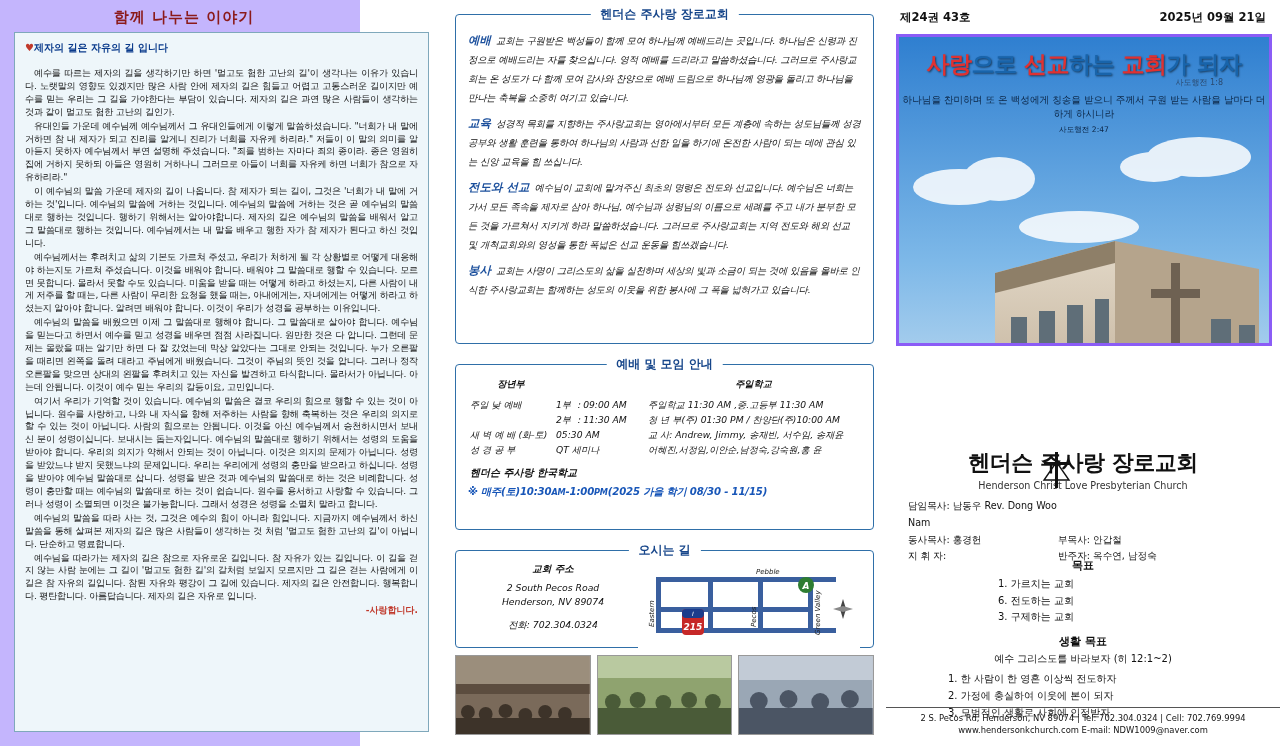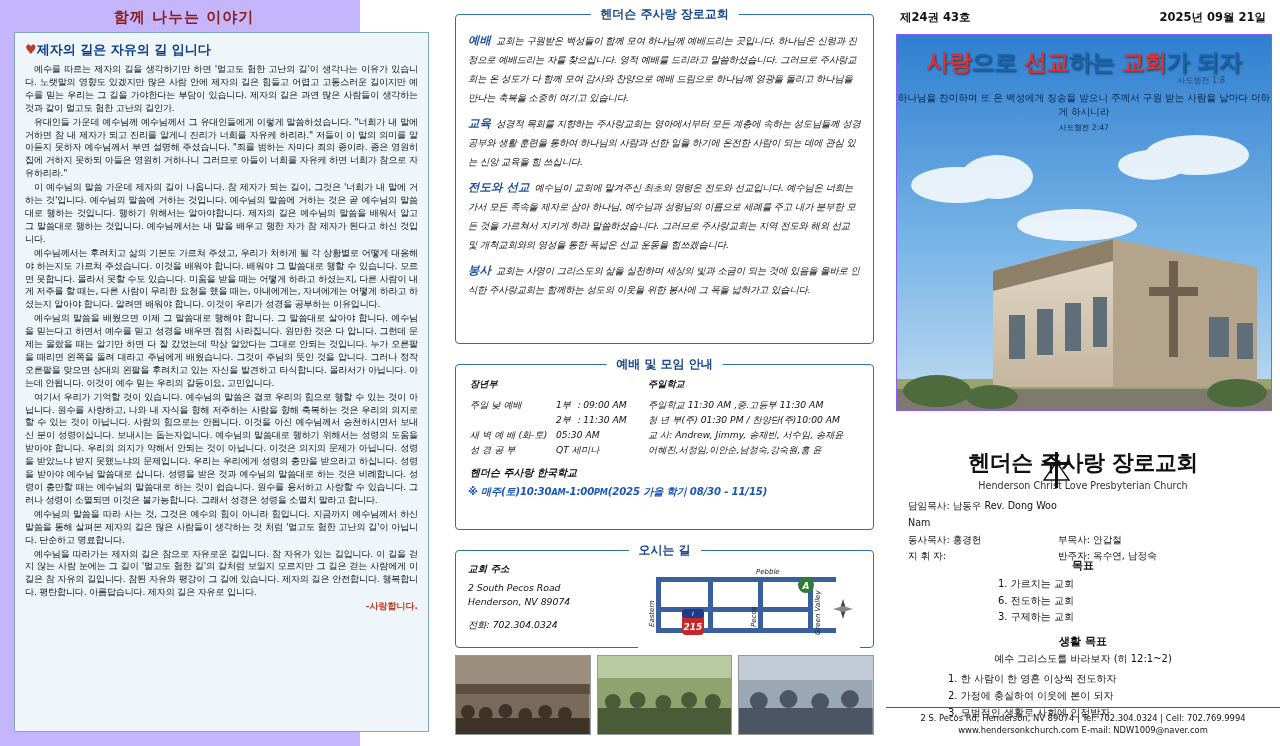--- a/index.html
+++ b/index.html
@@ -25,22 +25,22 @@
     letter-spacing:1px;
   }
   .left-body {
     position:absolute; left:14px; top:32px; width:415px; height:700px;
     background:#eef6fa;
     border:1px solid #7fa8bb;
     padding:8px 10px 6px 10px;
     overflow:hidden;
   }
   .left-heading {
-    font-size:13px; font-weight:bold; color:#0b3b8c;
-    margin-bottom:4px;
+    font-size:10px; font-weight:bold; color:#0b3b8c;
+    margin-bottom:12px;
   }
   .left-heading .heart { color:#c0392b; }
   .left-p {
     font-size:9.1px; line-height:1.42; color:#111;
     text-align:justify;
     text-indent:9px;
     margin:0 0 1px 0;
     letter-spacing:-0.2px;
   }
   .left-sign {
@@ -77,21 +77,21 @@
     text-align:justify; display:inline;
     letter-spacing:-0.2px;
   }
   .wi-table { width:100%; border-collapse:collapse; }
   .wi-table td {
     font-size:9.2px; color:#111; padding:1px 2px; vertical-align:top;
     line-height:1.4; white-space:nowrap;
   }
   .wi-l { width:86px; }
   .wi-t { width:92px; }
-  .label-b { font-weight:bold; }
+  .label-b { font-weight:bold;text-align:center; }
   .korean-school {
     font-size:10px; font-weight:bold; color:#111; margin:9px 0 5px 2px;
   }
   .ks-line {
     font-size:10.2px; color:#1856b8; font-weight:bold; letter-spacing:-0.2px;
   }
   .ks-line .sm2 { font-size:8.2px; }
 
   
   .dir-wrap { display:flex; gap:0; }
@@ -116,22 +116,22 @@
   .col-right {
     position:absolute; left:886px; top:0; width:394px; height:746px;
     background:#fff;
   }
   .r-head {
     display:flex; justify-content:space-between; align-items:center;
     padding:10px 14px 4px 14px;
     font-size:11.5px; font-weight:bold; color:#111;
   }
   .hero {
-    position:absolute; left:10px; top:34px; width:376px; height:377px;
-    overflow:hidden; border:1px solid #8b5cf6;
+    position:absolute; left:10px; top:34px; width:376px; height:312px;
+    overflow:hidden; border:3px solid #8b5cf6;
   }
   .hero-slogan {
     position:absolute; top:12px; left:0; width:100%; text-align:center;
     font-size:23px; font-weight:bold;
     color:#ffffff;
     text-shadow:1px 1px 2px rgba(0,0,0,.55);
     letter-spacing:-0.5px;
   }
   .hero-slogan .red { color:#e03131; }
   .hero-slogan .blue { color:#1864ab; }
@@ -279,21 +279,21 @@
       </tbody>
         </table>
 
       <div class="korean-school">헨더슨 주사랑 한국학교</div>
       <div class="ks-line">
         <span>※ 매주(토)</span><span>10:30</span><span class="sm2">AM</span><span>-1:00</span><span class="sm2">PM</span><span>(2025 가을 학기 08/30 - 11/15)</span>
       </div>
     </div>
   </div>
 
-  <div class="panel" style="top:550px; height:98px;">
+  <div class="panel" style="top:550px; height:98px;text-align:center;">
     <div class="panel-title">오시는 길</div>
     <div class="panel-inner" style="padding-top:12px;">
       <div class="dir-wrap">
         <div class="dir-left">
           <div class="dl-h">교회 주소</div>
           <div class="dl-t">2 South Pecos Road</div>
           <div class="dl-t">Henderson, NV 89074</div>
           <div class="dl-ph">전화: 702.304.0324</div>
         </div>
         <div class="map">

